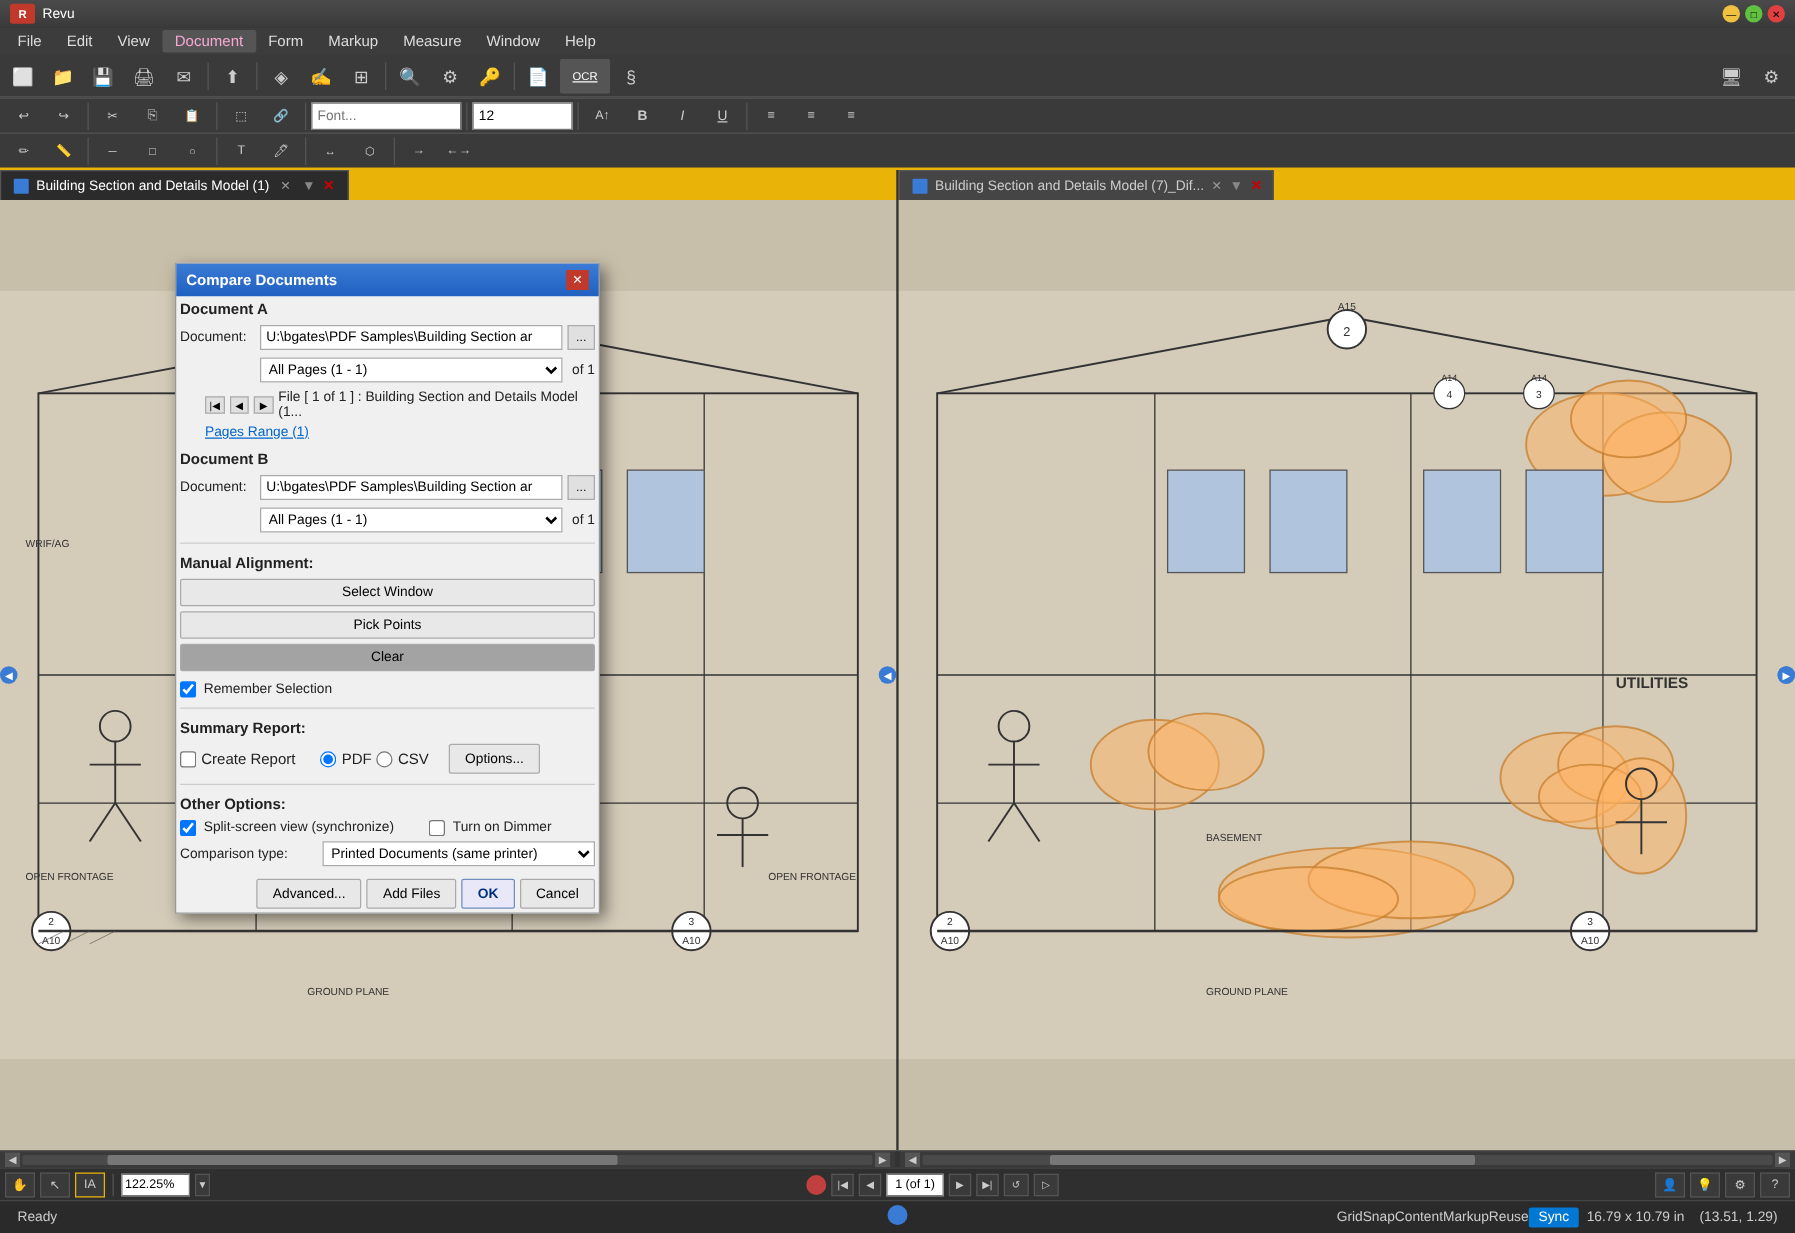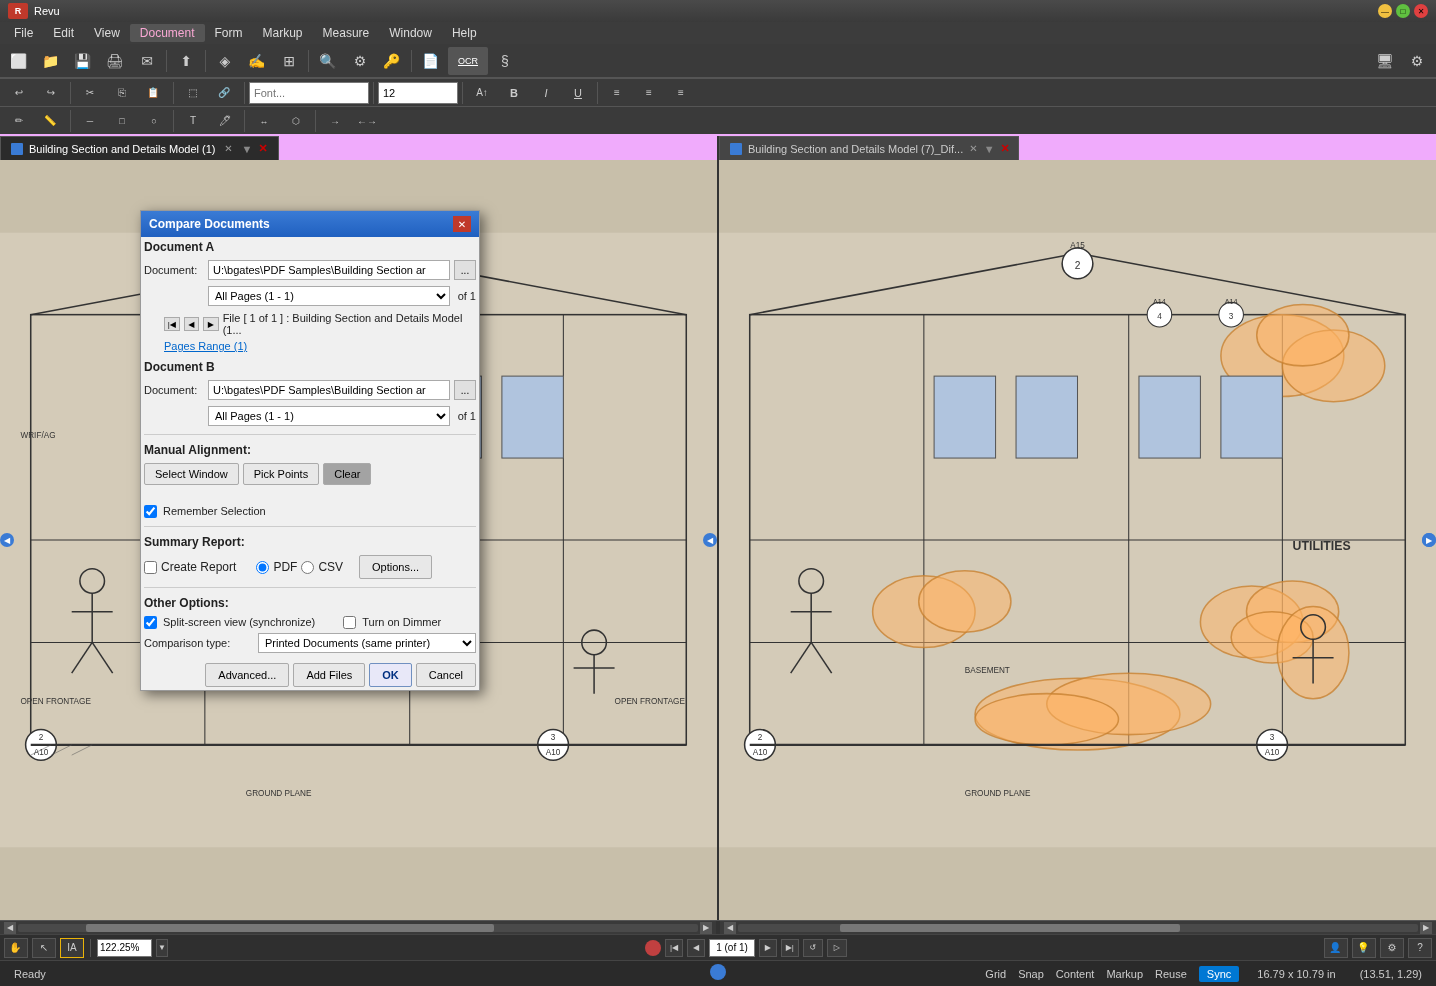--- a/index.html
+++ b/index.html
@@ -108,21 +108,20 @@
     
     .status-bar {
       height: 26px;
       background: #2a2a2a;
       display: flex;
       align-items: center;
       padding: 0 8px;
       color: #ccc;
       font-size: 11px;
       border-top: 1px solid #444;
-      gap: 12px;
     }
     .status-item { padding: 0 6px; }
 
     
     .modal-overlay {
       position: absolute;
       top: 0; left: 0; right: 0; bottom: 0;
       background: transparent;
       z-index: 100;
       pointer-events: none;
@@ -261,21 +260,22 @@
     }
     .footer-btns {
       display: flex;
       gap: 4px;
       margin-top: 10px;
       justify-content: flex-end;
     }
     .manual-align-btns {
       display: flex;
       gap: 4px;
-      margin-bottom: 20px;
+      margin-bottom: 8px;
+      flex-direction: column;
     }
     .align-btn {
       height: 22px;
       padding: 0 10px;
       border: 1px solid #aaa;
       background: #e8e8e8;
       cursor: pointer;
       font-size: 11px;
       border-radius: 2px;
     }
@@ -460,21 +460,21 @@
     <button class="tb-btn" style="font-size:10px;">T</button>
     <button class="tb-btn" style="font-size:10px;">🖊</button>
     <div class="tb-separator"></div>
     <button class="tb-btn" style="font-size:9px;">↔</button>
     <button class="tb-btn" style="font-size:9px;">⬡</button>
     <div class="tb-separator"></div>
     <button class="tb-btn" style="font-size:10px;">→</button>
     <button class="tb-btn" style="font-size:10px;">←→</button>
   </div>
 
-  <div style="display:flex; background:#f0abfc; height:26px; align-items:flex-end;">
+  <div style="display:flex; background:#eab308; height:26px; align-items:flex-end;">
 
     <div style="flex:1; display:flex; align-items:flex-end; border-right:2px solid #333;">
       <div class="doc-tab active">
         <span style="width:12px;height:12px;background:#3a7bd5;border-radius:1px;flex-shrink:0;"></span>
         <span>Building Section and Details Model (1)</span>
         <button class="doc-tab-close">✕</button>
         <span style="color:#888;">▼</span>
         <span style="color:#c00; font-weight:bold;">✕</span>
       </div>
     </div>

